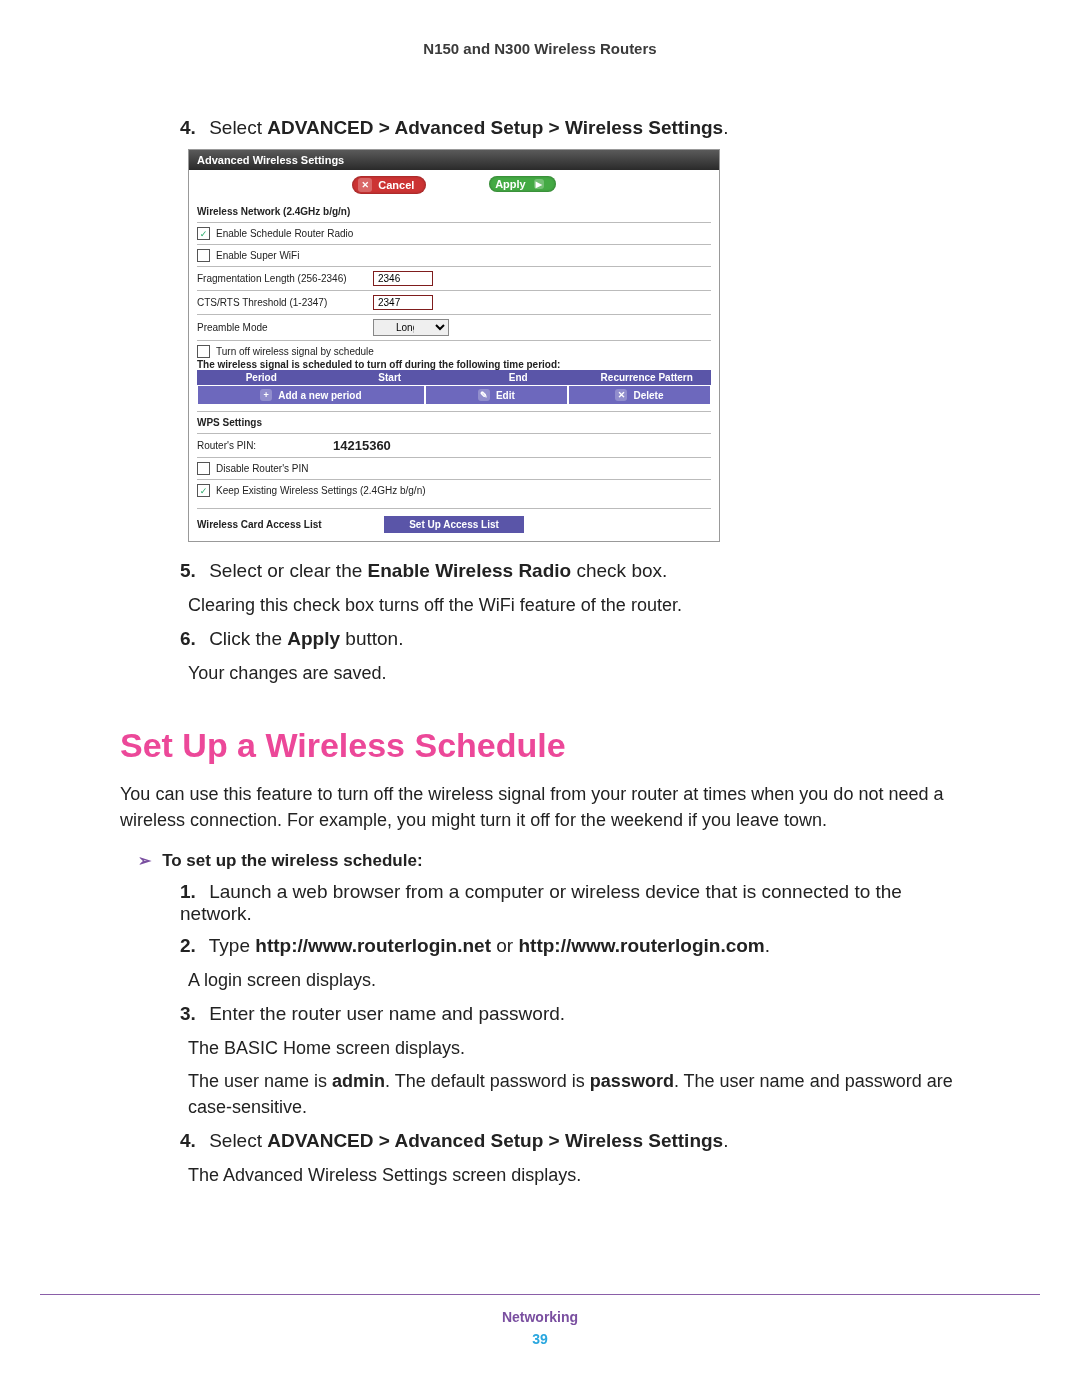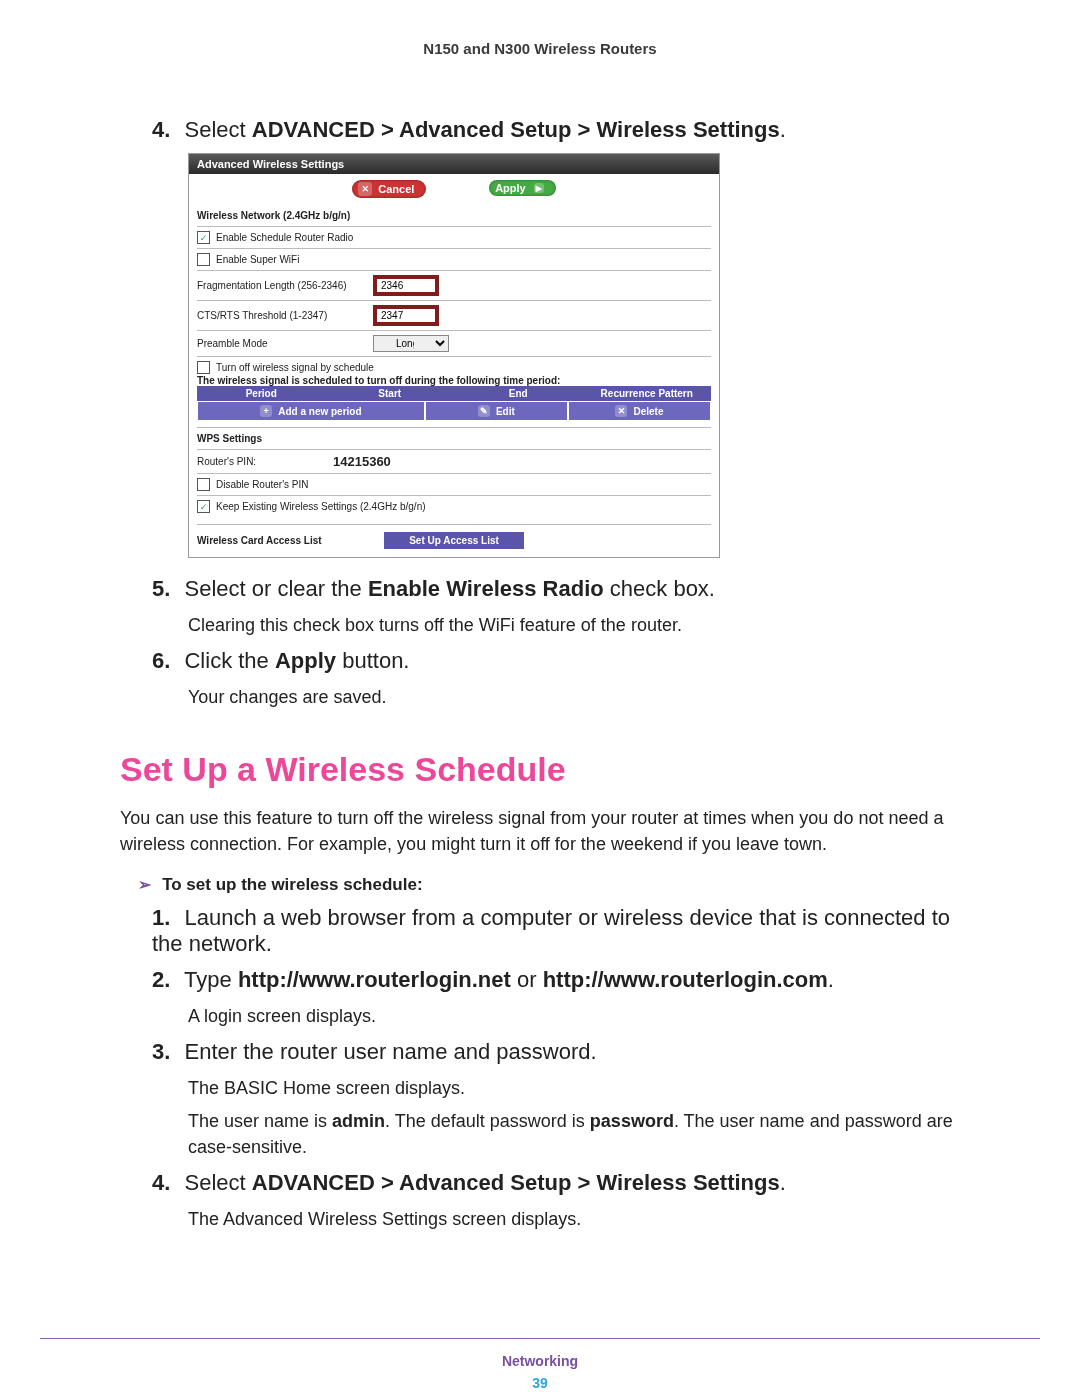--- a/index.html
+++ b/index.html
@@ -15,21 +15,21 @@
     box-sizing: border-box;
   }
   .doc-header {
     text-align: center;
     font-weight: bold;
     font-size: 15px;
     color: #3b3b3b;
     margin-bottom: 60px;
     font-family: "Trebuchet MS", Arial, sans-serif;
   }
-  .step-line { font-size: 22px; margin: 10px 0 10px 32px; }
+  .step-line { font-size: 19px; margin: 10px 0 10px 60px; }
   .step-num { font-weight: bold; margin-right: 8px; }
   .indent { margin-left: 68px; font-size: 18px; line-height: 1.45; margin-top:6px; margin-bottom:6px;}
   .bold { font-weight: bold; }
   .section-heading {
     color: #ec4899;
     font-size: 34px;
     font-weight: bold;
     margin: 40px 0 16px 0;
     font-family: Liberation Sans, sans-serif;
   }
@@ -66,21 +66,21 @@
   .pill.red { background:#c33; }
   .pill.green { background:#4a4; }
   .pill .ic { width:14px;height:14px;background:rgba(255,255,255,.25);border-radius:3px;margin-right:6px;display:flex;align-items:center;justify-content:center;font-size:9px;}
   .pill .tail { width:10px;height:10px;background:rgba(255,255,255,.25);border-radius:3px;margin-left:8px;display:flex;align-items:center;justify-content:center;font-size:8px;}
   .shot .body { padding:4px 8px; }
   .sect-line { border-bottom:1px solid #bbb; margin:3px 0;}
   .sect-head { font-weight:bold; padding:2px 0;}
   .row { display:flex; align-items:center; gap:6px; padding:1px 0;}
   .cb { width:11px;height:11px;border:1px solid #555;display:inline-flex;align-items:center;justify-content:center;font-size:9px;color:#2a6;}
   .row .lbl { width:170px;}
-  .row input[type=text]{ width:50px;font-size:10px;border:4px solid #7f1d1d;padding:1px 4px;}
+  .row input[type=text]{ width:50px;font-size:10px;border:1px solid #7f1d1d;padding:1px 4px;}
   .row select{ font-size:10px;border:1px solid #888;padding:1px 18px; width:76px;}
   .sched-hdr {
     display:flex; background:#5a55a8; color:#fff; font-weight:bold;
     font-size:10px;
   }
   .sched-hdr > div { flex:1; text-align:center; padding:2px 0;}
   .sched-btns { display:flex; }
   .sched-btns .sb {
     flex:1; color:#fff; font-weight:bold; text-align:center;
     padding:3px 0; background:#6d68bd; font-size:10px;

